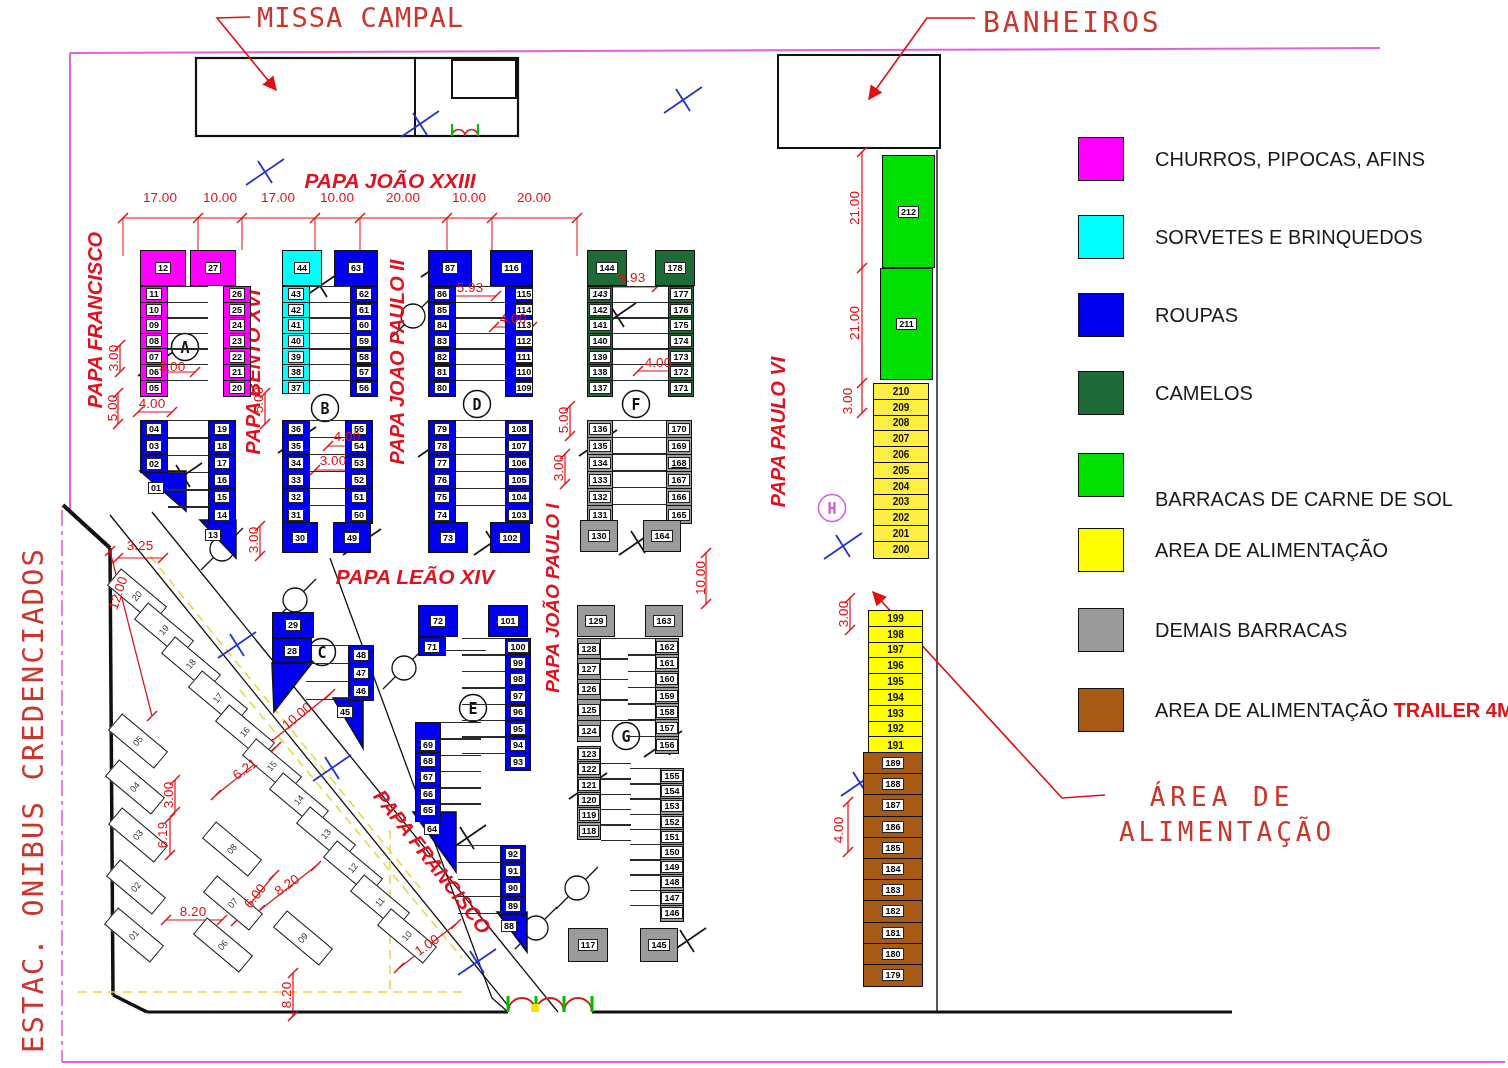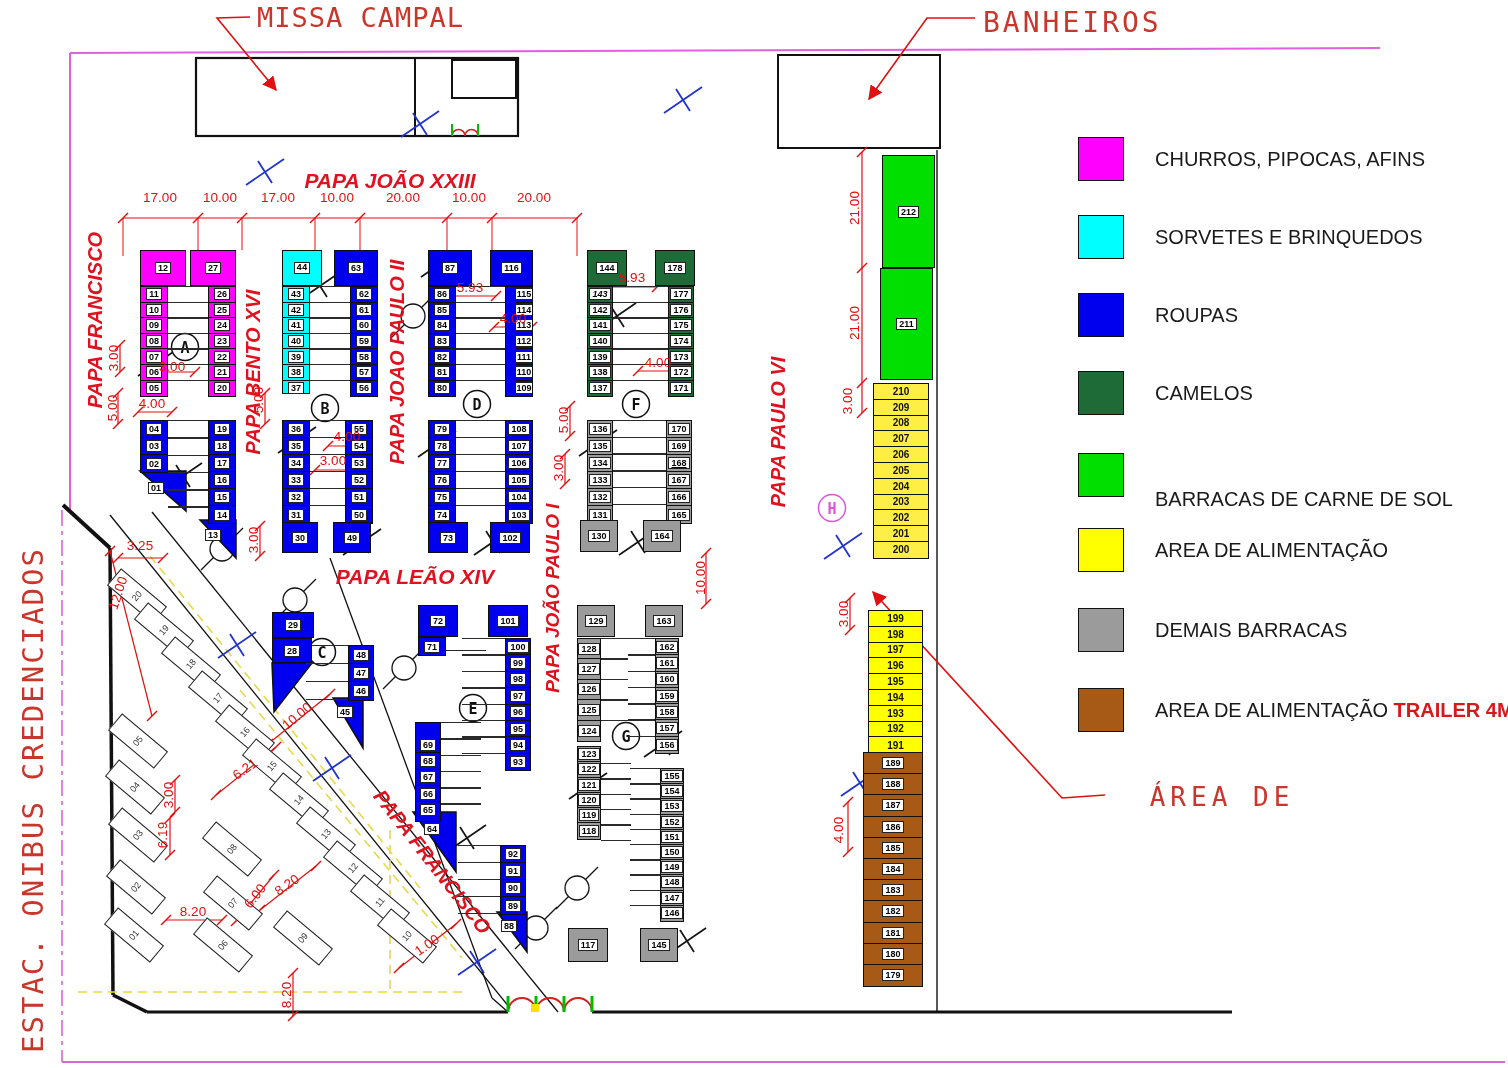--- a/index.html
+++ b/index.html
@@ -252,20 +252,21 @@
       <polygon points="200,520 236,520 236,558" fill="#0000EE" stroke="#101010" stroke-width="1.5"></polygon>
       <polygon points="272,663 312,663 274,712" fill="#0000EE" stroke="#101010" stroke-width="1.5"></polygon>
       <polygon points="333,698 363,698 363,748" fill="#0000EE" stroke="#101010" stroke-width="1.5"></polygon>
       <polygon points="413,812 456,812 456,872" fill="#0000EE" stroke="#101010" stroke-width="1.5"></polygon>
       <polygon points="497,912 527,912 527,952" fill="#0000EE" stroke="#101010" stroke-width="1.5"></polygon>
     </svg>
 
   <div class="cad" style="left:257px;top:2px;font-size:27px;letter-spacing:1px;">MISSA CAMPAL</div>
   <div class="cad" style="left:983px;top:6px;font-size:28px;letter-spacing:3px;">BANHEIROS</div>
   <div class="cad" style="left:1222px;top:797px;font-size:26px;letter-spacing:5px;transform:translate(-50%,-50%);">ÁREA DE</div>
+  <div class="cad" style="left:1227px;top:832px;font-size:26px;letter-spacing:4px;transform:translate(-50%,-50%);">ALIMENTAÇÃO</div>
   <div class="cad" style="left:33px;top:800px;font-size:29px;letter-spacing:2px;transform:translate(-50%,-50%) rotate(-90deg);">ESTAC. ONIBUS CREDENCIADOS</div>
 
   <div class="street" style="left:390px;top:181px;font-size:21px;transform:translate(-50%,-50%);">PAPA JOÃO XXIII</div>
   <div class="street" style="left:415px;top:577px;font-size:21px;transform:translate(-50%,-50%);">PAPA LEÃO XIV</div>
   <div class="street" style="left:95px;top:320px;font-size:20px;transform:translate(-50%,-50%) rotate(-90deg);">PAPA FRANCISCO</div>
   <div class="street" style="left:253px;top:372px;font-size:20px;transform:translate(-50%,-50%) rotate(-90deg);">PAPA BENTO XVI</div>
   <div class="street" style="left:397px;top:362px;font-size:20px;transform:translate(-50%,-50%) rotate(-90deg);">PAPA JOAO PAULO II</div>
   <div class="street" style="left:553px;top:598px;font-size:19px;transform:translate(-50%,-50%) rotate(-90deg);">PAPA JOÃO PAULO I</div>
   <div class="street" style="left:778px;top:432px;font-size:20px;transform:translate(-50%,-50%) rotate(-90deg);">PAPA PAULO VI</div>
   <div class="street" style="left:432px;top:862px;font-size:20px;transform:translate(-50%,-50%) rotate(52deg);">PAPA FRANCISCO</div>
@@ -335,21 +336,21 @@
       <div class="cell" style="height: 15.6px;">
         <span class="chip">07</span>
       </div>
       <div class="cell" style="height: 15.6px;">
         <span class="chip">06</span>
       </div>
       <div class="cell" style="height: 15.6px;">
         <span class="chip">05</span>
       </div>
     </div>
-    <div class="col" style="left: 208px; top: 286px; width: 28px; height: 111.2px; background: rgb(255, 0, 255);">
+    <div class="col" style="left: 223px; top: 286px; width: 28px; height: 111.2px; background: rgb(255, 0, 255);">
       <div class="cell" style="height: 15.6px;">
         <span class="chip">26</span>
       </div>
       <div class="cell" style="height: 15.6px;">
         <span class="chip">25</span>
       </div>
       <div class="cell" style="height: 15.6px;">
         <span class="chip">24</span>
       </div>
       <div class="cell" style="height: 15.6px;">
@@ -920,21 +921,21 @@
       <div class="cell" style="height: 21.2px;">
         <span class="chip">179</span>
       </div>
     </div>
     <div class="cap" style="left: 140px; top: 250px; width: 46px; height: 36px; background: rgb(255, 0, 255);">
       <span class="chip">12</span>
     </div>
     <div class="cap" style="left: 190px; top: 250px; width: 46px; height: 36px; background: rgb(255, 0, 255);">
       <span class="chip">27</span>
     </div>
-    <div class="cap" style="left: 282px; top: 250px; width: 40px; height: 36px; background: rgb(0, 255, 255); font-family: Liberation Mono, monospace;">
+    <div class="cap" style="left: 282px; top: 250px; width: 40px; height: 36px; background: rgb(0, 255, 255);">
       <span class="chip">44</span>
     </div>
     <div class="cap" style="left: 334px; top: 250px; width: 44px; height: 36px; background: rgb(0, 0, 238);">
       <span class="chip">63</span>
     </div>
     <div class="cap" style="left: 428px; top: 250px; width: 44px; height: 36px; background: rgb(0, 0, 238);">
       <span class="chip">87</span>
     </div>
     <div class="cap" style="left: 490px; top: 250px; width: 43px; height: 36px; background: rgb(0, 0, 238);">
       <span class="chip">116</span>

